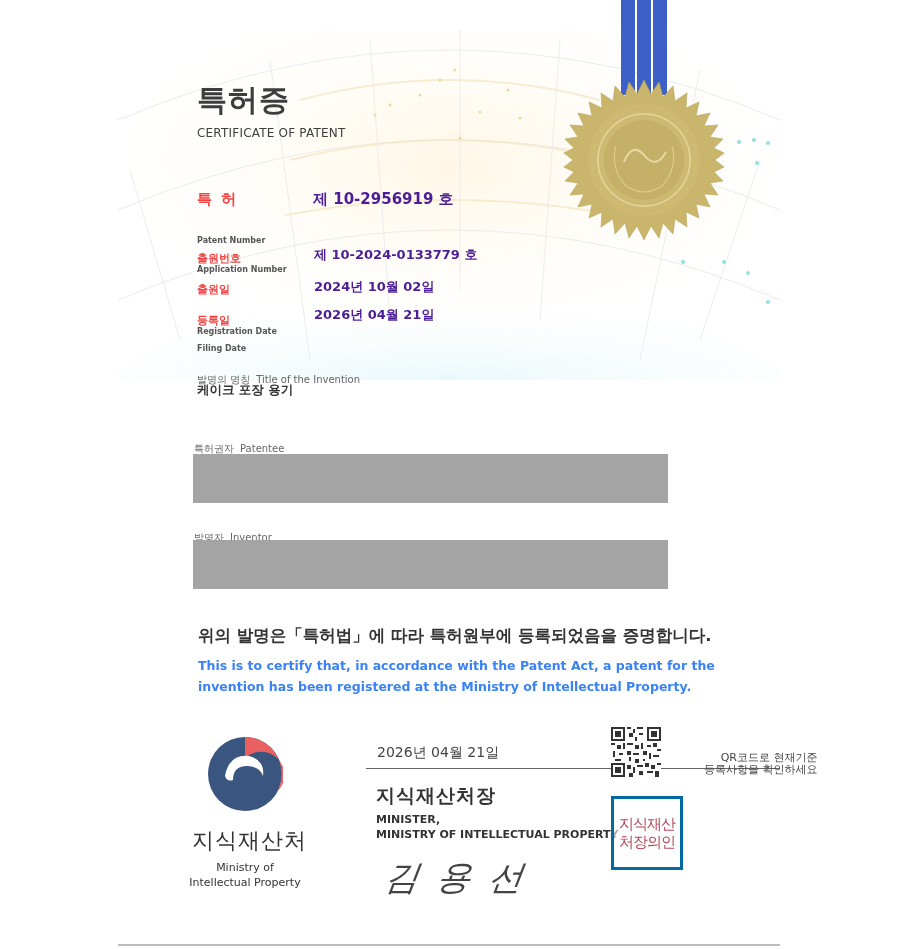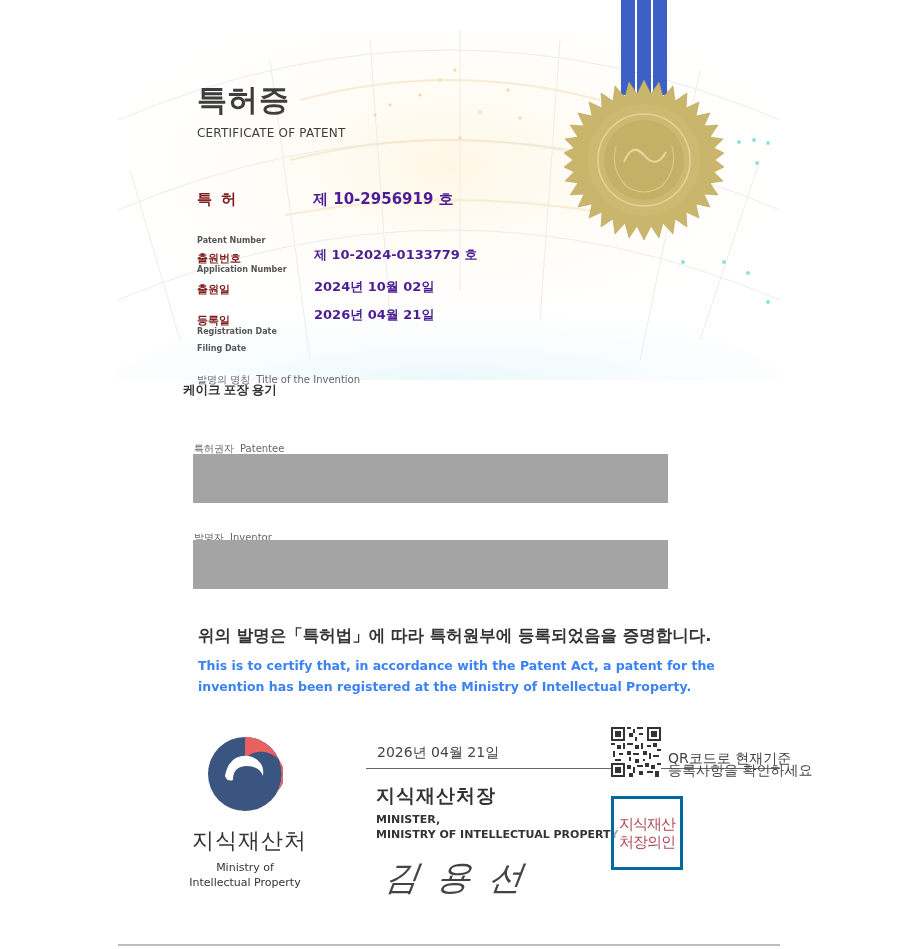--- a/index.html
+++ b/index.html
@@ -34,21 +34,21 @@
       left: 197px; top: 80px;
       font-size: 30px; font-weight: bold; color: #3d3d3d;
       letter-spacing: 1px;
     }
     .title-en {
       left: 197px; top: 126px;
       font-size: 12px; color: #3d3d3d; letter-spacing: 0.2px;
     }
 
     
-    .f-label-ko { font-size: 15px; font-weight: bold; color: #7f1d1d; }
+    .f-label-ko { font-size: 15px; font-weight: bold; color: #ef4444; }
     .f-label-ko.small { font-size: 11px; }
     .f-label-en { font-size: 8px; color: #555; font-weight: bold; }
     .f-value { font-size: 15px; font-weight: bold; color: #4c1d95; }
     .f-value.small { font-size: 13px; }
 
     .inv-label-ko { font-size: 10px; color: #666; }
     .inv-label-en { font-size: 10px; color: #666; margin-left: 6px; }
     .inv-title { font-size: 12.5px; font-weight: bold; color: #333; }
 
     .redact {
@@ -87,22 +87,22 @@
     .minister-ko {
       left: 376px; top: 783px;
       font-size: 19px; font-weight: bold; color: #333; letter-spacing: 1px;
     }
     .minister-en {
       left: 376px; top: 812px;
       font-size: 11px; font-weight: bold; color: #333; line-height: 15px;
       white-space: pre;
     }
     .qr-note {
-      left: 668px; top: 752px;
-      font-size: 14px; color: #444; line-height: 12px; text-align: left;
+      left: 704px; top: 752px;
+      font-size: 11px; color: #444; line-height: 12px; text-align: right;
       white-space: pre;
     }
     .seal-box {
       position: absolute; left: 611px; top: 796px;
       width: 72px; height: 74px;
       border: 3px solid #0369a1;
       box-sizing: border-box;
       display: flex; flex-direction: column; align-items: center; justify-content: center;
       color: #b0475a; font-size: 15px; line-height: 18px; letter-spacing: -1px;
       background: rgba(255,255,255,0.6);
@@ -209,21 +209,21 @@
   <div class="abs f-label-en" style="left:197px;top:296px;margin-top:48px;">Filing Date</div>
   <div class="abs f-value small" style="left:314px;top:278px;">2024년 10월 02일</div>
 
   <div class="abs f-label-ko small" style="left:197px;top:313px;">등록일</div>
   <div class="abs f-label-en" style="left:197px;top:327px;">Registration Date</div>
   <div class="abs f-value small" style="left:314px;top:306px;">2026년 04월 21일</div>
 
   <div class="abs" style="left:197px;top:368px;">
     <span class="inv-label-ko">발명의 명칭</span><span class="inv-label-en">Title of the Invention</span>
   </div>
-  <div class="abs inv-title" style="left:183px;top:382px;font-family:Liberation Serif, serif;">케이크 포장 용기</div>
+  <div class="abs inv-title" style="left:197px;top:382px;">케이크 포장 용기</div>
 
   <div class="abs" style="left:194px;top:437px;">
     <span class="inv-label-ko">특허권자</span><span class="inv-label-en">Patentee</span>
   </div>
   <div class="redact" style="left:193px;top:454px;width:475px;height:49px;"></div>
 
   <div class="abs" style="left:194px;top:526px;">
     <span class="inv-label-ko">발명자</span><span class="inv-label-en">Inventor</span>
   </div>
   <div class="redact" style="left:193px;top:540px;width:475px;height:49px;"></div>

